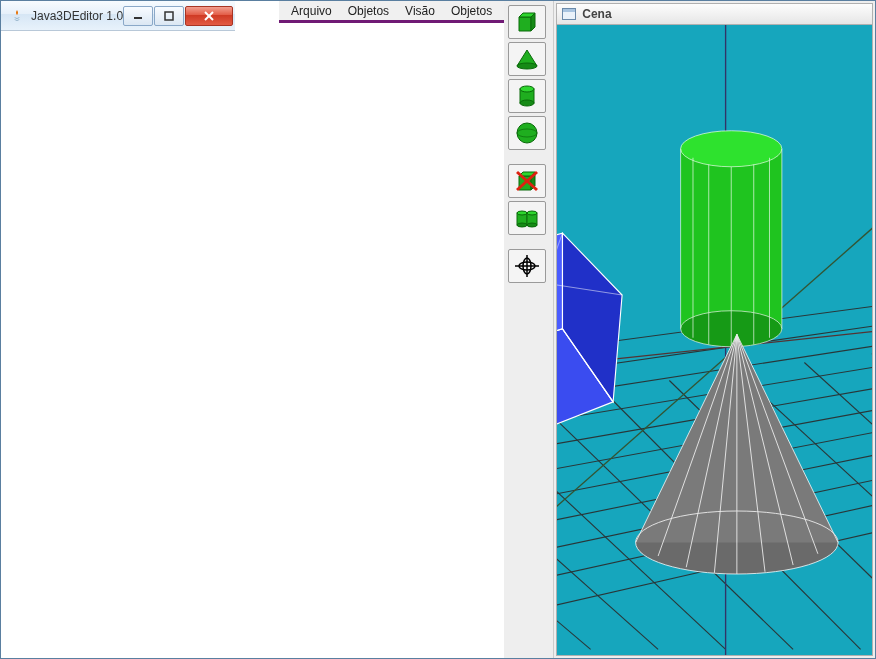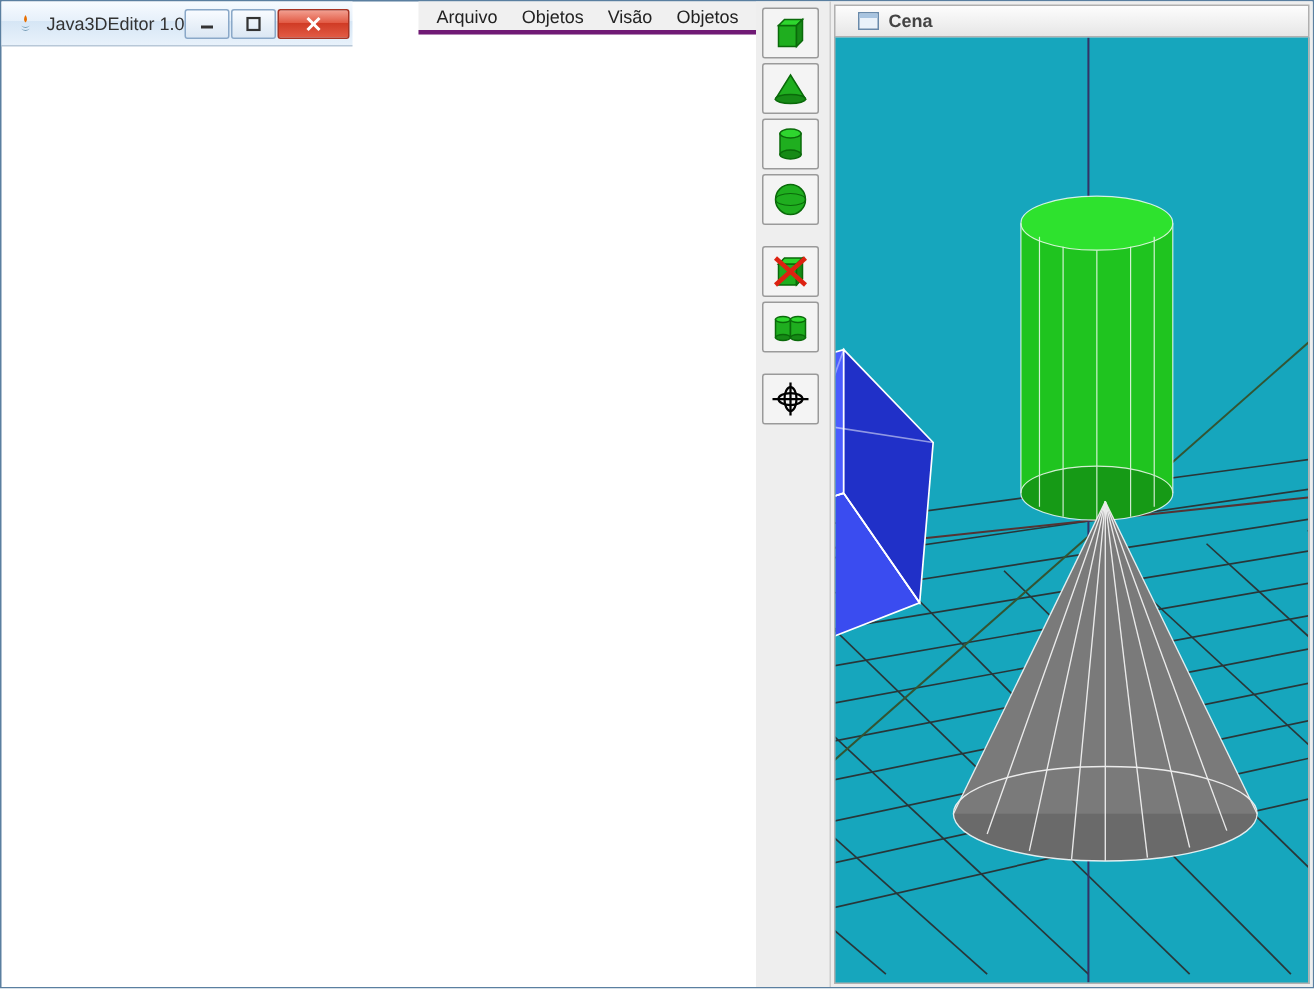--- a/index.html
+++ b/index.html
@@ -93,21 +93,21 @@
   padding: 2px;
   display: flex;
   flex-direction: column;
 }
 .panel-title {
   height: 22px;
   background: linear-gradient(to bottom, #fdfdfd, #e6e6e6);
   border: 1px solid #b0b0b0;
   display: flex;
   align-items: center;
-  padding: 0 15px;
+  padding: 0 5px;
   gap: 6px;
   font-weight: bold;
   color: #444;
 }
 .panel-title .window-glyph {
   width: 14px; height: 12px;
   border: 1px solid #6a8aaa;
   background: #eaf2fa;
   position: relative;
 }

